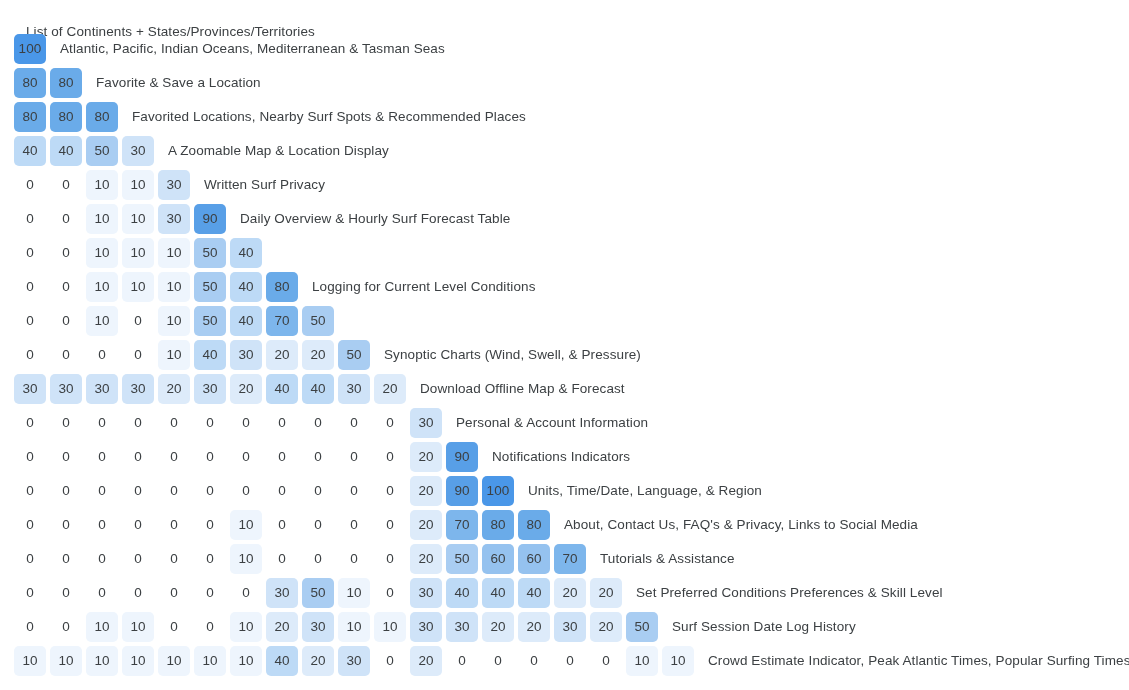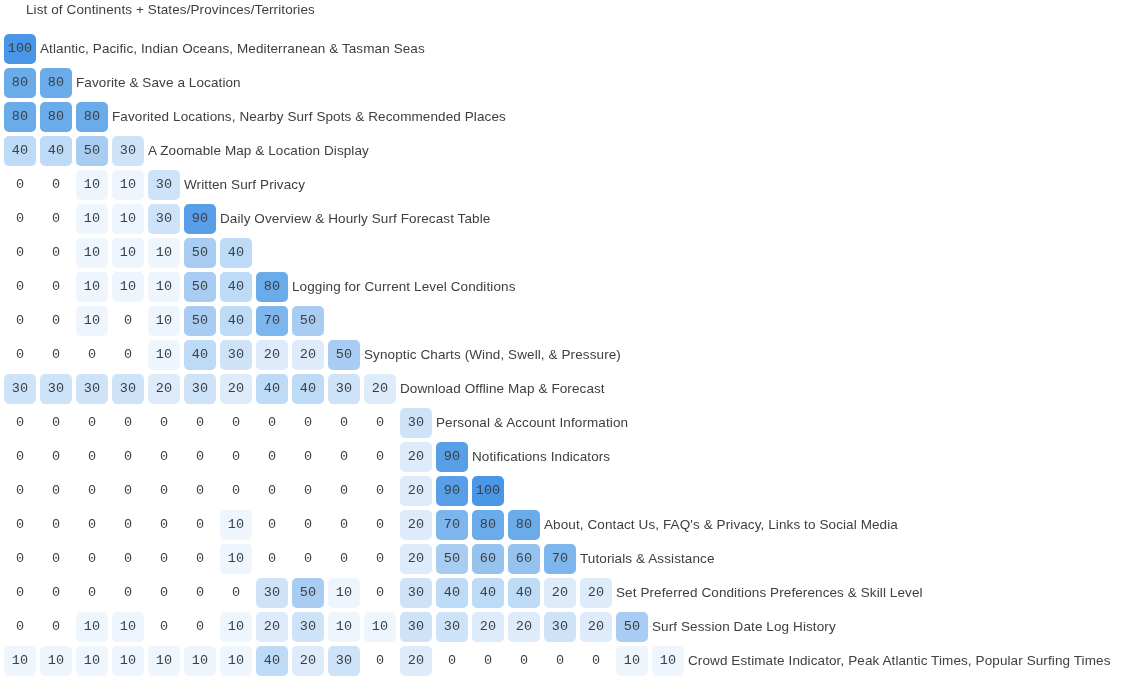--- a/index.html
+++ b/index.html
@@ -21,21 +21,21 @@
     position: relative;
     width: 1129px;
     height: 690px;
     box-sizing: border-box;
   }
 
   
   .matrix-title {
     position: absolute;
     left: 26px;
-    top: 2px;
+    top: 24px;
     font-size: 13.5px;
     line-height: 16px;
     color: #3c4043;
     white-space: nowrap;
     letter-spacing: 0.1px;
   }
 
   
   .matrix-rows {
     position: absolute;
@@ -72,31 +72,31 @@
     box-sizing: border-box;
     flex: 0 0 auto;
     letter-spacing: 0.1px;
   }
 
   .cell.zero {
     background: transparent;
   }
 
   .row-label {
-    margin-left: 0;
+    margin-left: 10px;
     font-size: 13.5px;
     line-height: 16px;
     color: #3c4043;
     white-space: nowrap;
     letter-spacing: 0.1px;
     flex: 0 0 auto;
   }
 
   
-  .cells { padding-left: 4px; font-family: Liberation Mono, monospace; }
+  .cells { padding-left: 14px; }
 </style>
 </head>
 <body>
 
 <div id="matrix-root">
 
   <div class="matrix-title">List of Continents + States/Provinces/Territories</div>
 
   <div class="matrix-rows">
       <div class="matrix-row">
@@ -263,20 +263,21 @@
           <div class="cell zero">0</div>
           <div class="cell zero">0</div>
           <div class="cell zero">0</div>
           <div class="cell zero">0</div>
           <div class="cell zero">0</div>
           <div class="cell zero">0</div>
           <div class="cell" style="background: rgb(221, 235, 250);">20</div>
           <div class="cell" style="background: rgb(88, 159, 231);">90</div>
           <div class="cell" style="background: rgb(74, 151, 232);">100</div>
         </div>
+        <div class="row-label">Units, Time/Date, Language, &amp; Region</div>
       </div>
       <div class="matrix-row">
         <div class="cells">
           <div class="cell zero">0</div>
           <div class="cell zero">0</div>
           <div class="cell zero">0</div>
           <div class="cell zero">0</div>
           <div class="cell zero">0</div>
           <div class="cell zero">0</div>
           <div class="cell" style="background: rgb(238, 245, 253);">10</div>

